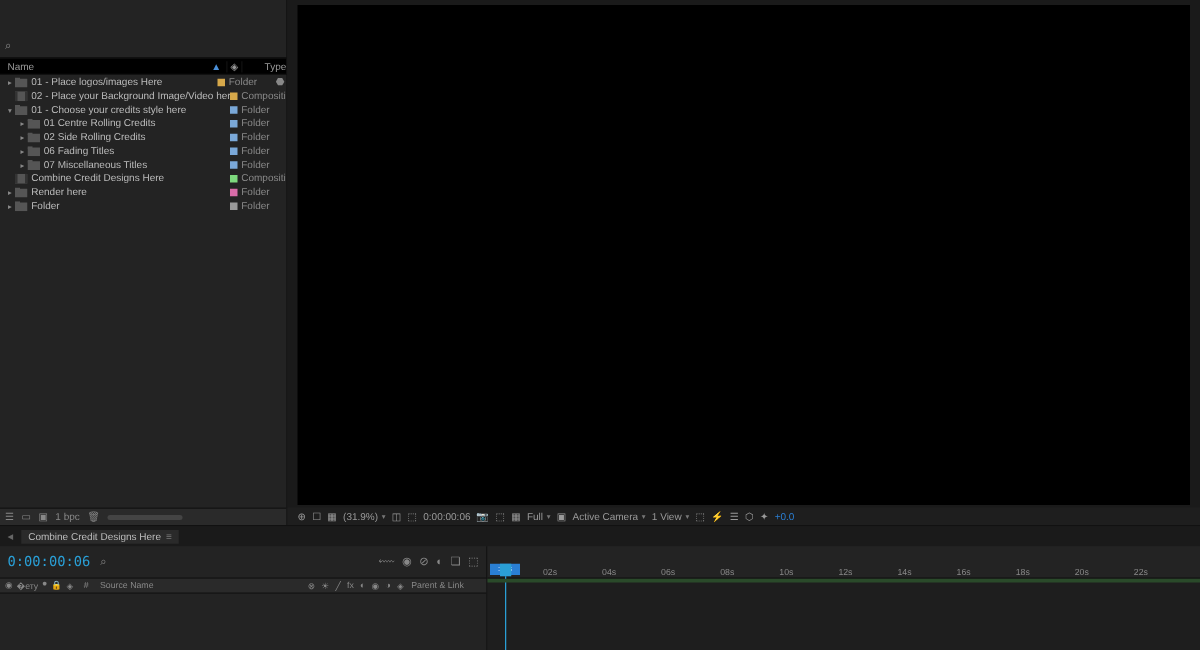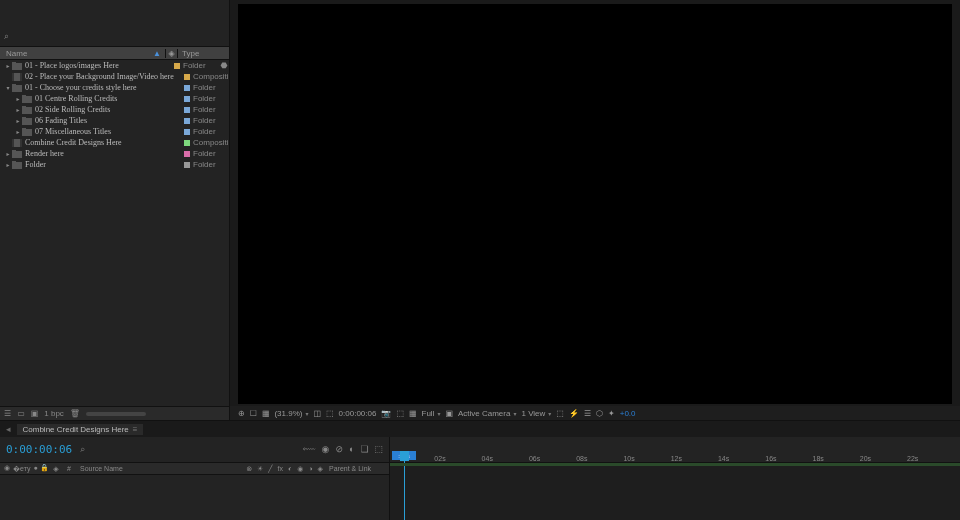--- a/index.html
+++ b/index.html
@@ -35,21 +35,21 @@
     padding: 4px;
   }
   .search-inner {
     display: flex;
     align-items: center;
     gap: 4px;
     color: #888;
   }
   .project-header {
     display: flex;
-    background: #404040;
+    background: #000000;
     border-top: 1px solid #111;
     border-bottom: 1px solid #111;
     height: 14px;
     align-items: center;
     font-size: 8px;
     color: #999;
   }
   .col-name {
     flex: 1;
     padding-left: 6px;
@@ -61,23 +61,24 @@
     color: #4a90d9;
     margin-right: 4px;
     font-size: 8px;
   }
   .col-label {
     width: 12px;
     text-align: center;
     border-left: 1px solid #111;
   }
   .col-type {
-    width: 52px;
+    width: 36px;
     padding-left: 4px;
     border-left: 1px solid #111;
+    text-align: right;
   }
   .project-tree {
     flex: 1;
     overflow: hidden;
     background: #232323;
   }
   .tree-row {
     display: flex;
     align-items: center;
     height: 11px;
@@ -92,21 +93,20 @@
   }
   .tree-row .folder-icon {
     width: 10px;
     height: 8px;
     margin-right: 3px;
   }
   .tree-row .item-name {
     flex: 1;
     white-space: nowrap;
     overflow: hidden;
-    font-family: Liberation Serif, serif;
   }
   .tree-row .swatch {
     width: 6px;
     height: 6px;
     margin-right: 3px;
   }
   .tree-row .type {
     width: 36px;
     color: #888;
     white-space: nowrap;

